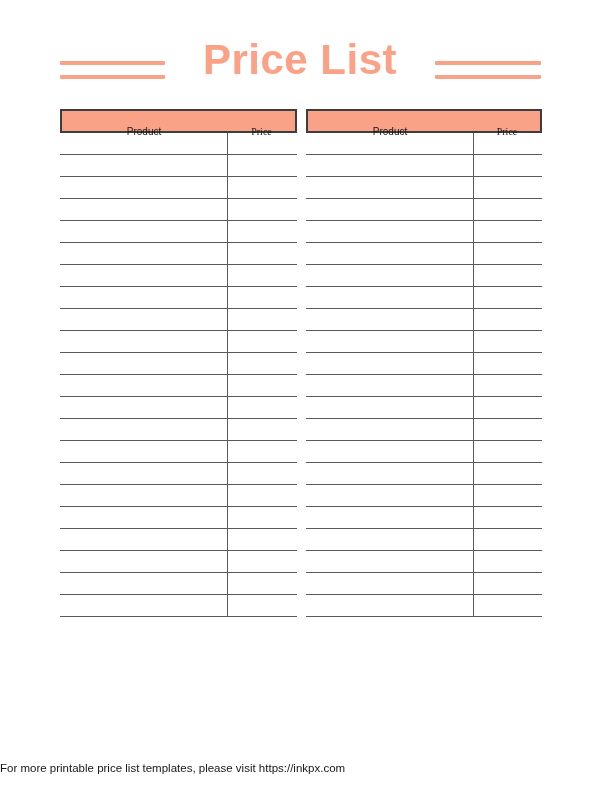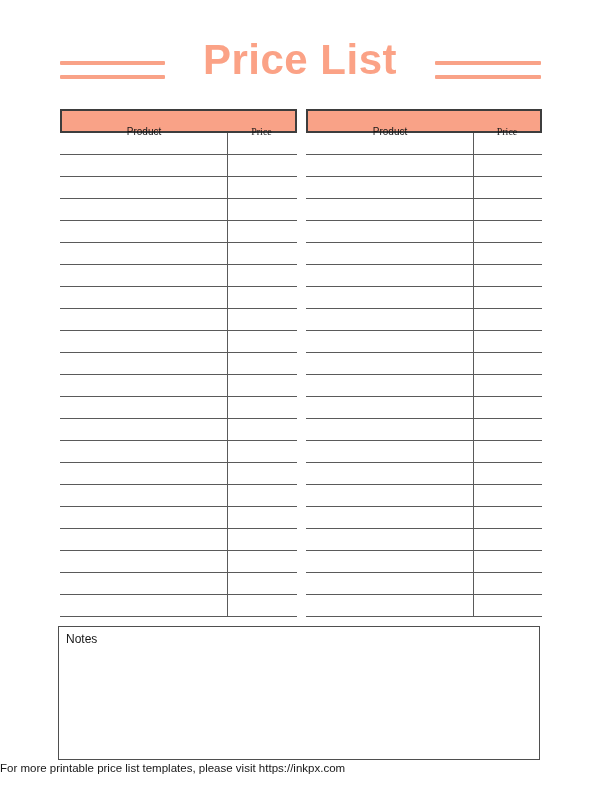--- a/index.html
+++ b/index.html
@@ -276,19 +276,16 @@
           <div class="cell-product"></div>
           <div class="cell-price"></div>
         </div>
         <div class="row">
           <div class="cell-product"></div>
           <div class="cell-price"></div>
         </div>
       </div>
   </div>
 
-  <div class="notes-box">
-    <div class="notes-label">Notes</div>
-  </div>
 
   <div class="footer-text">For more printable price list templates, please visit https://inkpx.com</div>
 
 </div>
 
 </body></html>

